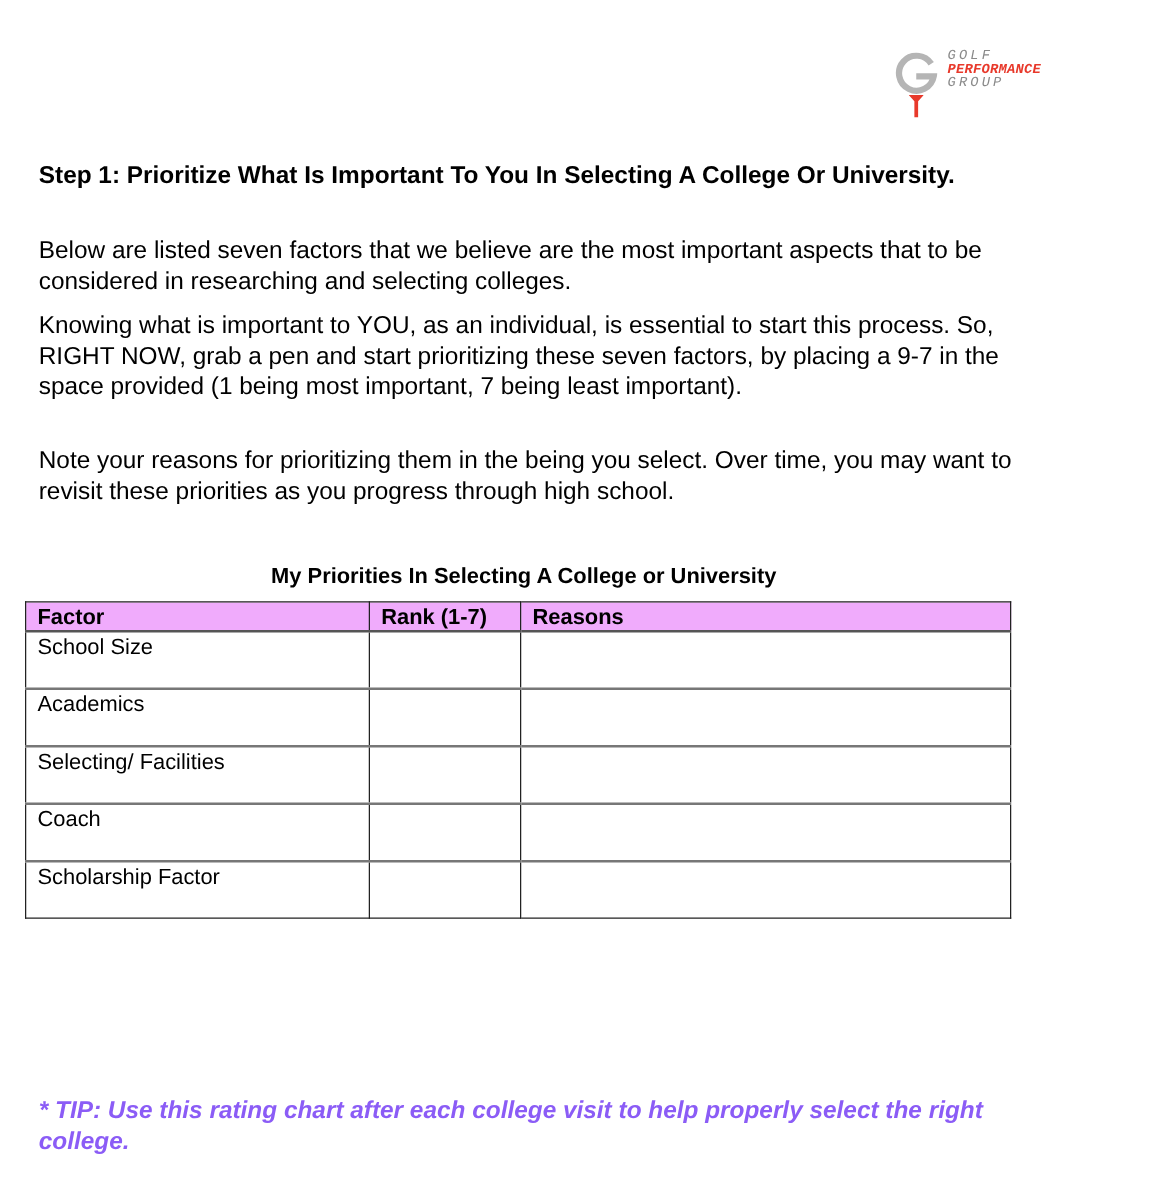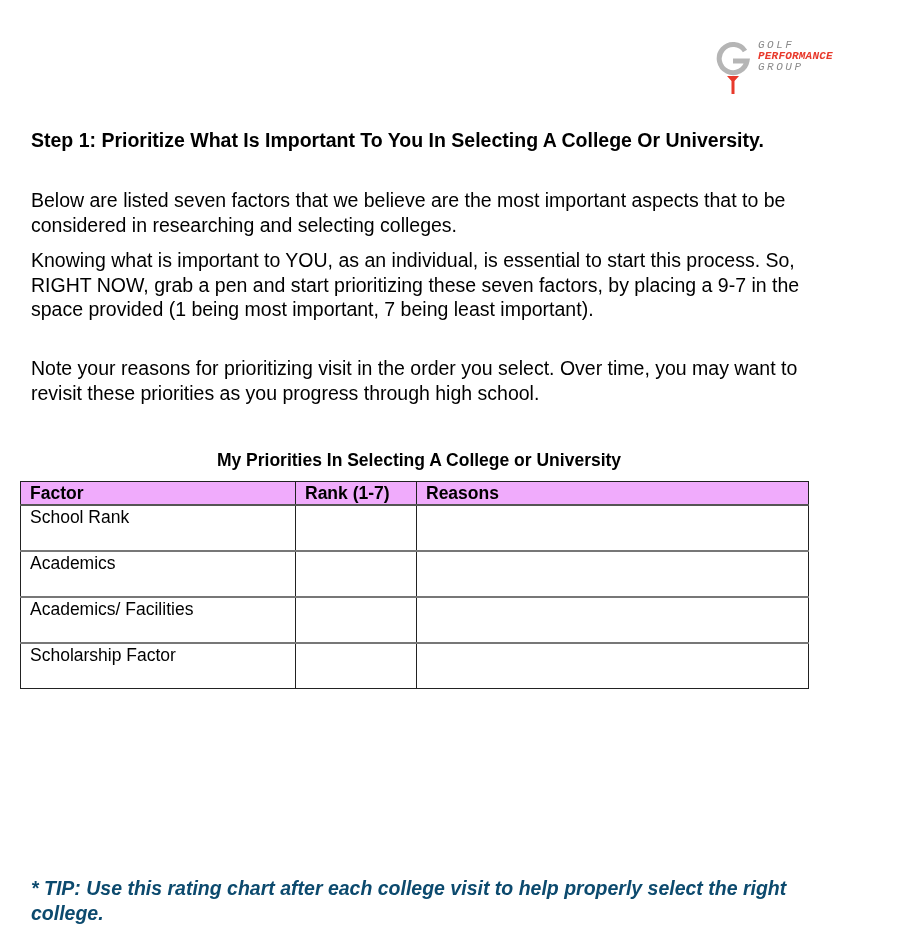--- a/index.html
+++ b/index.html
@@ -27,21 +27,21 @@
     }
     table.priorities th, table.priorities td {
       border: 1.3px solid #222; padding: 0 9px; vertical-align: top; text-align: left;
     }
     table.priorities thead th { background: #f0abfc; font-weight: bold; height: 22px; line-height: 22px; border-bottom: 2px solid #555; }
     table.priorities tbody td { height: 44px; line-height: 22px; }
     table.priorities tbody tr + tr td { border-top: 2px solid #777; }
     .c1 { width: 256px; }
     .c2 { width: 102px; }
 
-    .tip { position: absolute; left: 31px; top: 876px; width: 780px; color: #0c4a6e; font-size: 19.5px; font-weight: bold; font-style: italic; line-height: 24.5px; }
+    .tip { position: absolute; left: 31px; top: 876px; width: 780px; color: #8b5cf6; font-size: 19.5px; font-weight: bold; font-style: italic; line-height: 24.5px; }
   </style>
 </head>
 <body>
 
 <div class="logo">
   <svg class="g-mark" viewBox="0 0 34 34">
     <path d="M29 9 A14 14 0 1 0 31 19 L17 19" fill="none" stroke="#b5b5b5" stroke-width="5"></path>
   </svg>
   <svg class="tee" viewBox="0 0 12 18">
     <path d="M0 0 H12 L7.5 5 V18 H4.5 V5 Z" fill="#e8392b"></path>
@@ -49,44 +49,49 @@
   <div class="words">
     <div class="w1">GOLF</div>
     <div class="w2">PERFORMANCE</div>
     <div class="w3">GROUP</div>
   </div>
 </div>
 
 <div class="heading">Step 1: Prioritize What Is Important To You In Selecting A College Or University.</div>
 <div class="para p1">Below are listed seven factors that we believe are the most important aspects that to be considered in researching and selecting colleges.</div>
 <div class="para p2">Knowing what is important to YOU, as an individual, is essential to start this process.  So, RIGHT NOW, grab a pen and start prioritizing these seven factors, by placing a 9-7 in the space provided (1 being most important, 7 being least important).</div>
-<div class="para p3">Note your reasons for prioritizing visit in the order you select.  Over time, you may want to revisit these priorities as you progress through high school.</div>
+<div class="para p3">Note your reasons for prioritizing them in the being you select.  Over time, you may want to revisit these priorities as you progress through high school.</div>
 
 <div class="table-title">My Priorities In Selecting A College or University</div>
 <table class="priorities">
   <thead>
     <tr>
       <th class="c1">Factor</th>
       <th class="c2">Rank (1-7)</th>
       <th>Reasons</th>
     </tr>
   </thead>
   <tbody>
     <tr>
-      <td>School Rank</td>
+      <td>School Size</td>
       <td></td>
       <td></td>
     </tr>
     <tr>
       <td>Academics</td>
       <td></td>
       <td></td>
     </tr>
     <tr>
-      <td>Academics/ Facilities</td>
+      <td>Selecting/ Facilities</td>
+      <td></td>
+      <td></td>
+    </tr>
+    <tr>
+      <td>Coach</td>
       <td></td>
       <td></td>
     </tr>
     <tr>
       <td>Scholarship Factor</td>
       <td></td>
       <td></td>
     </tr>
   </tbody>
 </table>

